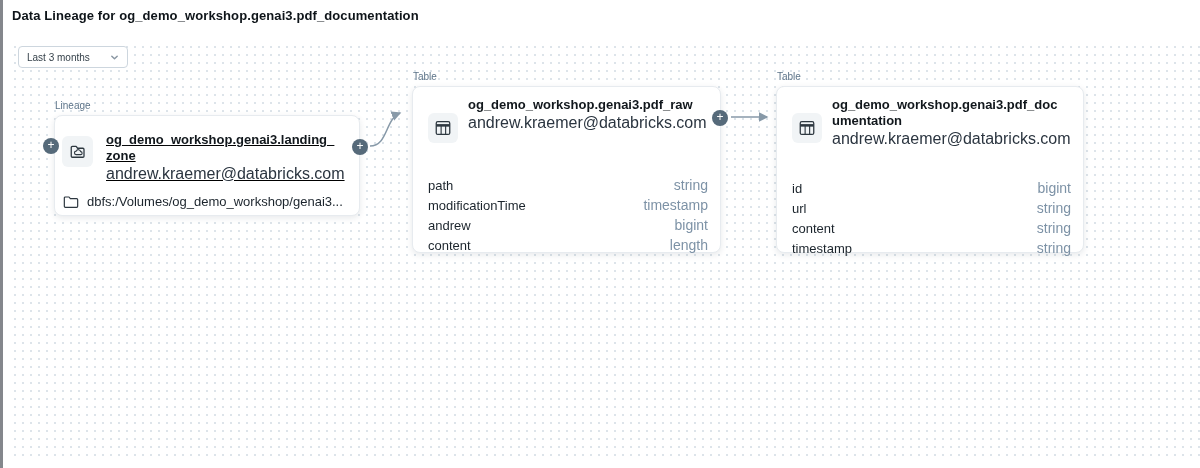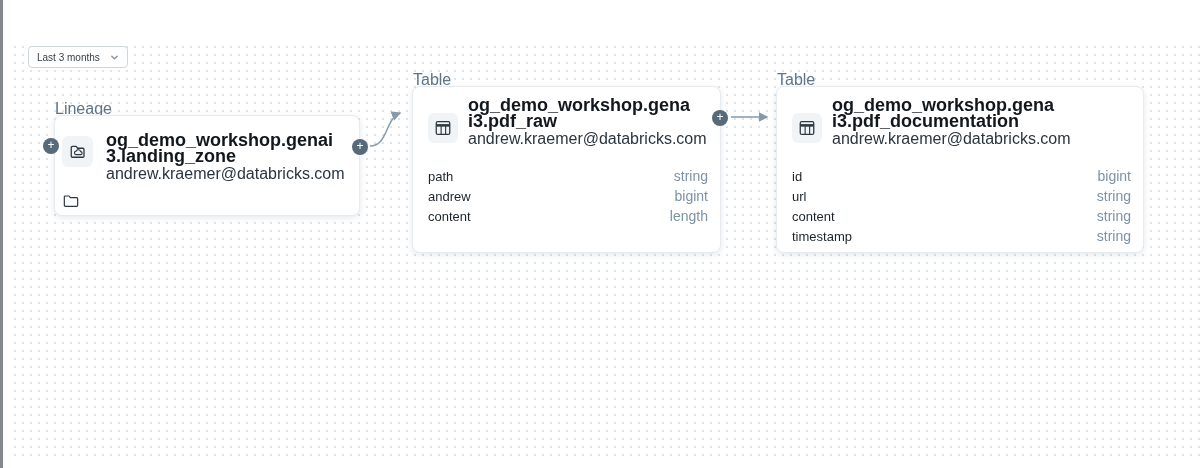--- a/index.html
+++ b/index.html
@@ -14,74 +14,77 @@
   .page-title { font-size:13px; font-weight:bold; color:#0e1419; letter-spacing:.1px; }
 
   .canvas { position:absolute; left:8px; top:40px; width:1192px; height:422px;
     background-color:#ffffff;
     background-image:radial-gradient(circle, #dde4ea 1.1px, transparent 1.2px);
     background-size:8px 8px; background-position:3px 3px; }
 
   .edges { position:absolute; left:0; top:0; width:100%; height:100%;
     pointer-events:none; }
 
-  .dropdown { position:absolute; left:20px; top:6px; width:100px; height:22px;
+  .dropdown { position:absolute; left:10px; top:6px; width:110px; height:22px;
     background:#ffffff; border:1px solid #cdd6de; border-radius:4px;
     display:flex; align-items:center; justify-content:space-between;
     padding:0 8px; cursor:pointer; }
   .dropdown-value { font-size:10px; color:#333f48; }
   .chev { width:9px; height:9px; stroke:#8a97a3; fill:none; stroke-width:1.6;
     stroke-linecap:round; stroke-linejoin:round; }
 
-  .node-kind { position:absolute; font-size:16px; color:#5d7489; }
+  .node-kind { position:absolute; font-size:10px; color:#5d7489; }
 
   .node { position:absolute; background:#ffffff; border:1px solid #e7ebef;
     border-radius:8px; box-shadow:0 2px 6px rgba(23,43,58,.10); }
 
   .plus-btn { position:absolute; width:16px; height:16px; border-radius:50%;
     background:#566a7a; border:none; color:#ffffff; font-size:12px;
     line-height:14px; text-align:center; padding:0; cursor:pointer;
     font-family:"Liberation Sans", sans-serif; z-index:3; }
   .plus-btn span { position:relative; top:-1px; }
 
   .node-header { display:flex; }
   .icon-tile { flex:0 0 auto; width:30px; height:30px; background:#f1f4f6;
     border-radius:6px; display:flex; align-items:center; justify-content:center; }
   .node-texts { min-width:0; }
-  .node-title { font-size:18px; font-weight:bold; color:#11171c; line-height:16px;
+  .node-title { font-size:13px; font-weight:bold; color:#11171c; line-height:16px;
     word-break:break-all; }
   .node-owner { font-size:16px; color:#2b3540; line-height:15px; margin-top:2px; }
 
   
-  .volume-card .node-header { padding:16px 8px 0 7px; }
+  .volume-card .node-header { padding:16px 8px 0 7px;text-decoration:underline; }
   .volume-card .icon-tile { width:31px; height:31px; margin-top:4px; margin-right:13px; }
   .volume-card .node-title { max-width:232px; }
   .vol-path { display:flex; align-items:center; gap:8px; margin-top:13px;
     padding:0 8px 0 8px; }
   .vol-path-text { font-size:13px; color:#1b242c; white-space:nowrap;
     overflow:hidden; }
 
   
   .table-card .node-header { padding:10px 12px 0 15px; }
   .table-card .icon-tile { margin-top:16px; margin-right:10px; }
   .table-card .node-title { max-width:226px; }
-  .cols { margin-top:20px; padding:0 12px 0 15px; }
+  .cols { margin-top:32px; padding:0 12px 0 15px; }
   .crow { display:flex; justify-content:space-between; align-items:center;
     height:20px; cursor:pointer; }
   .cname { font-size:13px; color:#1b242c; }
   .ctype { font-size:14px; color:#7d92a6; }
 
   svg.glyph { display:block; }
 </style>
 </head>
 <body>
 
 <div class="page">
   <div class="window-edge"></div>
 
+  <div class="page-header">
+    <div class="page-title">Data Lineage for og_demo_workshop.genai3.pdf_documentation</div>
+  </div>
 
   <div class="canvas">
 
     <svg class="edges" viewBox="0 0 1192 422">
       <defs>
         <marker id="arrow" markerWidth="8" markerHeight="8" refX="6" refY="3.5" orient="auto">
           <path d="M0,0 L7,3.5 L0,7 Z" fill="#8799a8"></path>
         </marker>
       </defs>
       <path d="M 362 106 C 380 106, 377 79, 392 73" fill="none" stroke="#8799a8" stroke-width="1.4" marker-end="url(#arrow)"></path>
@@ -108,20 +111,21 @@
         </div>
         <div class="node-texts">
           <div class="node-title">og_demo_workshop.genai3.landing_zone</div>
           <div class="node-owner">andrew.kraemer@databricks.com</div>
         </div>
       </div>
       <div class="vol-path">
         <svg class="glyph" width="16" height="14" viewBox="0 0 24 20" fill="none" stroke="#2e3840" stroke-width="1.8" stroke-linejoin="round">
           <path d="M2 4 a1.5 1.5 0 0 1 1.5-1.5 h5.5 l2 2.5 h9.5 a1.5 1.5 0 0 1 1.5 1.5 v10 a1.5 1.5 0 0 1-1.5 1.5 h-17 a1.5 1.5 0 0 1-1.5-1.5 Z"></path>
         </svg>
+        <span class="vol-path-text">dbfs:/Volumes/og_demo_workshop/genai3...</span>
       </div>
     </div>
 
     <div class="node-kind" style="left:405px; top:31px;">Table</div>
     <div class="node table-card" style="left:404px; top:46px; width:309px; height:167px;">
       <button class="plus-btn" style="right:-8px; top:23px;"><span>+</span></button>
       <div class="node-header">
         <div class="icon-tile">
           <svg class="glyph" width="18" height="18" viewBox="0 0 24 24" fill="none" stroke="#2e3840" stroke-width="1.7" stroke-linejoin="round">
             <rect x="3" y="3.5" width="18" height="17" rx="2"></rect>
@@ -133,32 +137,36 @@
           <div class="node-title">og_demo_workshop.genai3.pdf_raw</div>
           <div class="node-owner">andrew.kraemer@databricks.com</div>
         </div>
       </div>
       <div class="cols">
         <div class="crow">
           <span class="cname">path</span>
           <span class="ctype">string</span>
         </div>
         <div class="crow">
+          <span class="cname">modificationTime</span>
+          <span class="ctype">timestamp</span>
+        </div>
+        <div class="crow">
           <span class="cname">andrew</span>
           <span class="ctype">bigint</span>
         </div>
         <div class="crow">
           <span class="cname">content</span>
           <span class="ctype">length</span>
         </div>
       </div>
     </div>
 
     <div class="node-kind" style="left:769px; top:31px;">Table</div>
-    <div class="node table-card" style="left:768px; top:46px; width:368px; height:167px;">
+    <div class="node table-card" style="left:768px; top:46px; width:308px; height:167px;">
       <div class="node-header">
         <div class="icon-tile">
           <svg class="glyph" width="18" height="18" viewBox="0 0 24 24" fill="none" stroke="#2e3840" stroke-width="1.7" stroke-linejoin="round">
             <rect x="3" y="3.5" width="18" height="17" rx="2"></rect>
             <path d="M3 8.5 h18" stroke-width="3.4"></path>
             <path d="M9.5 8.5 v12 M15.5 8.5 v12" stroke-width="1.5"></path>
           </svg>
         </div>
         <div class="node-texts">
           <div class="node-title">og_demo_workshop.genai3.pdf_documentation</div>

